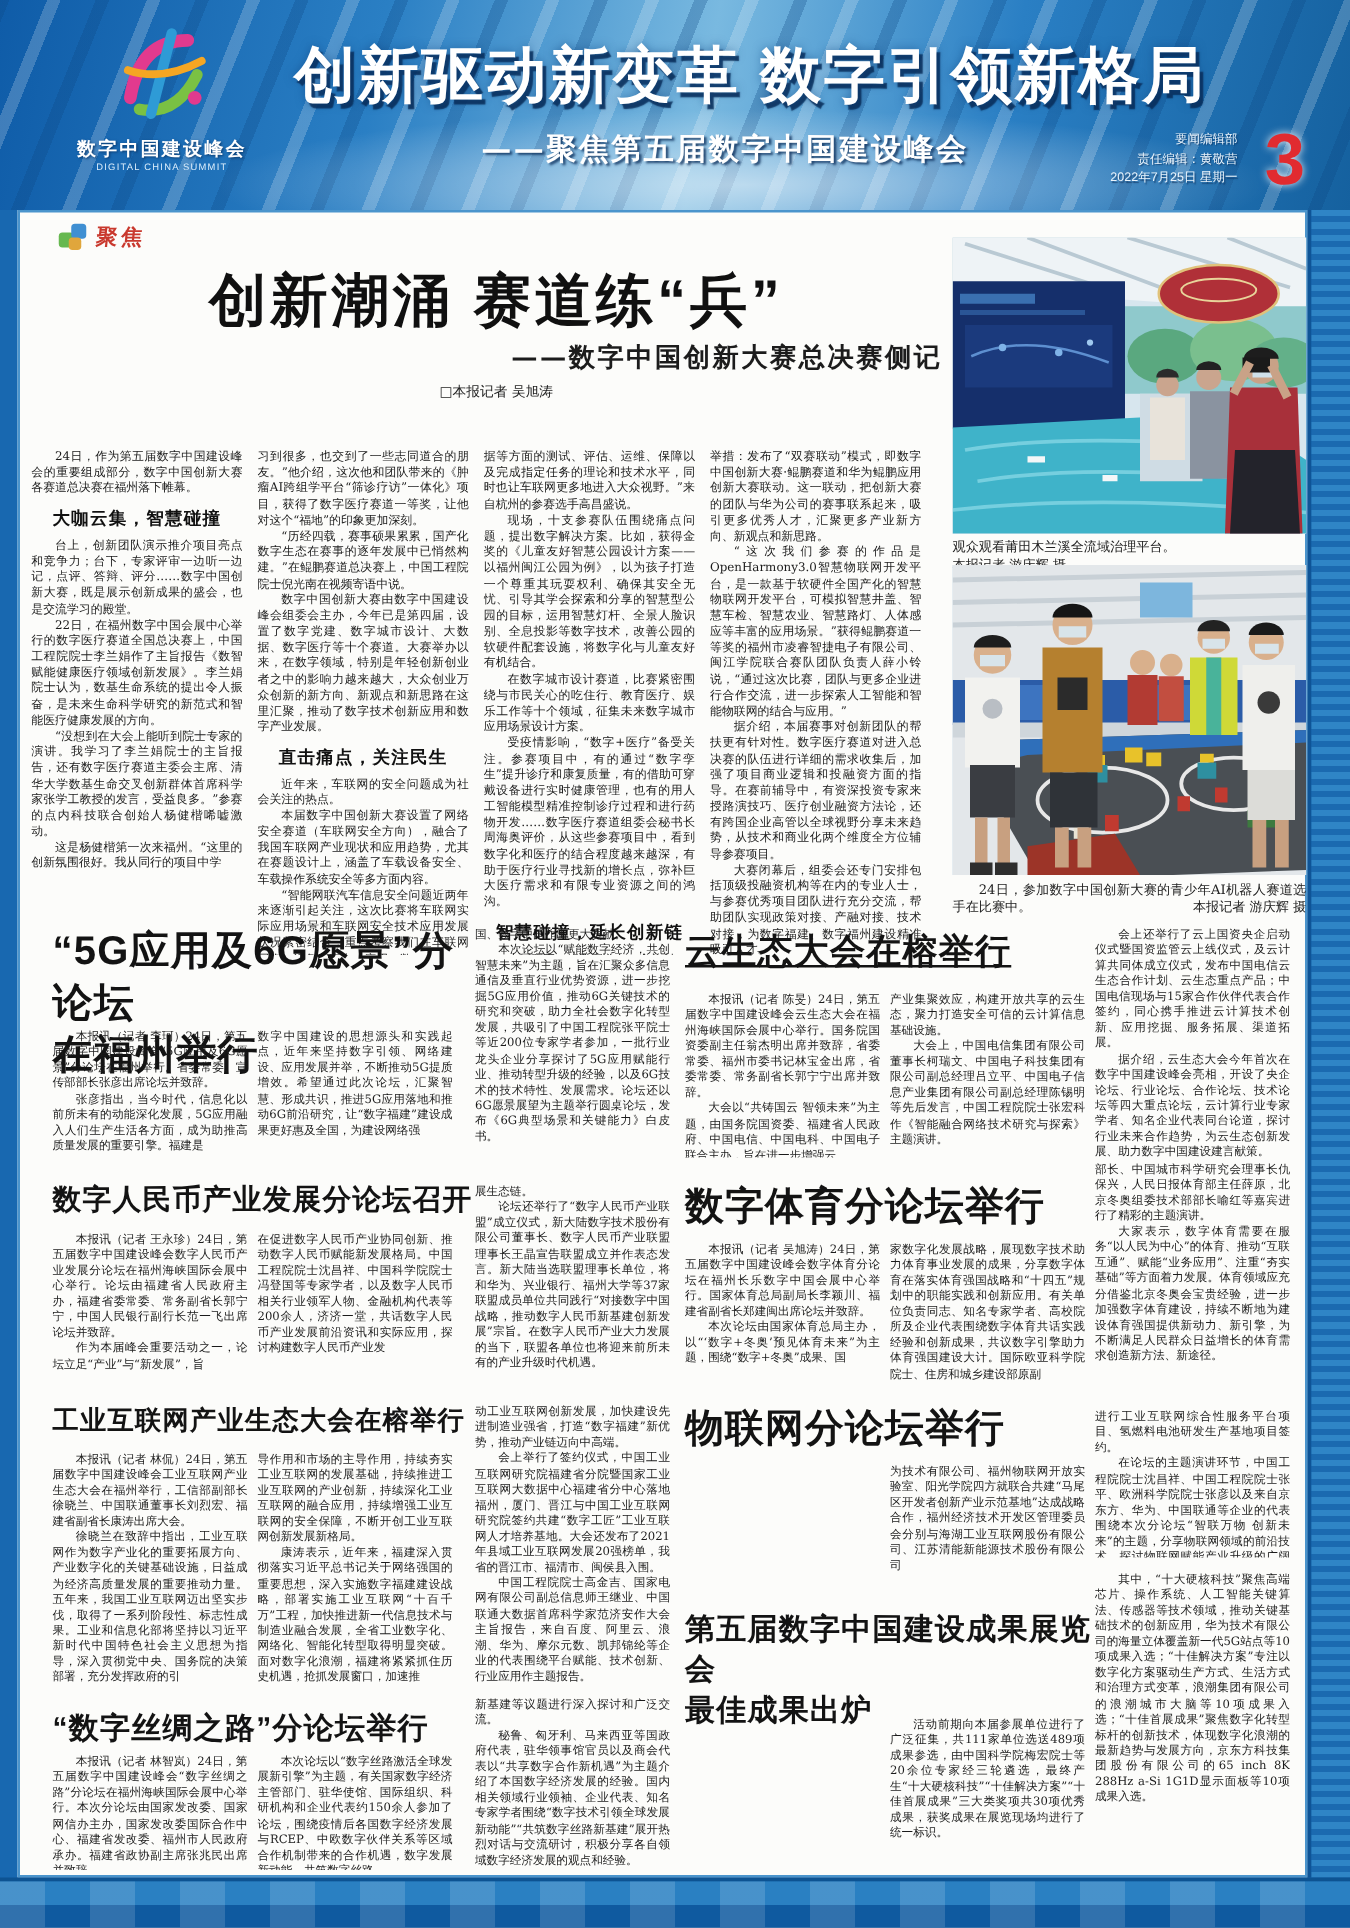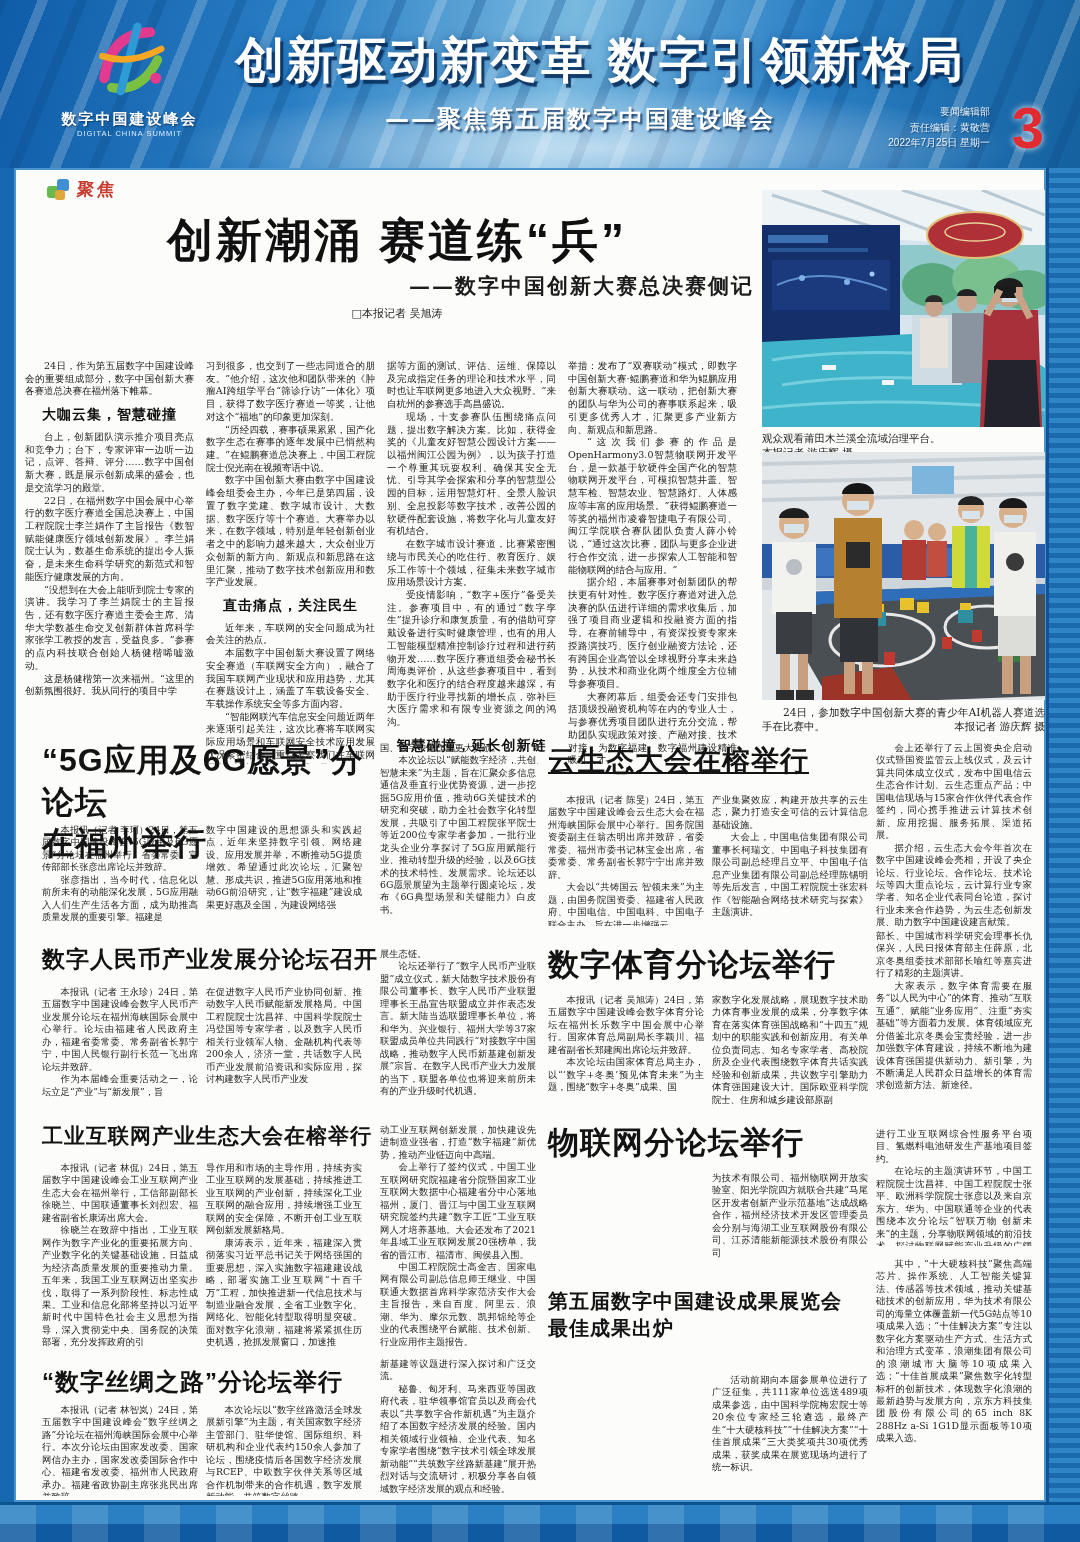--- a/index.html
+++ b/index.html
@@ -77,21 +77,21 @@
   .a4c1{left:42px;top:1404px;height:92px;}  .a4c2{left:206px;top:1404px;height:92px;}
   .c-a1{left:380px;top:742px;height:178px;} .c-a2{left:380px;top:948px;height:168px;}
   .c-a3{left:380px;top:1124px;height:228px;}.c-a4{left:380px;top:1358px;height:138px;}
   
   .head-b1{left:548px;top:742px;font-size:28px;text-decoration:underline;}
   .b1c1{left:548px;top:794px;height:132px;} .b1c2{left:712px;top:794px;height:132px;}
   .head-b2{left:548px;top:944px;font-size:31px;}
   .b2c1{left:548px;top:994px;height:126px;} .b2c2{left:712px;top:994px;height:126px;}
   .head-b3{left:548px;top:1122px;font-size:31px;}
   .b3c1{left:548px;top:1172px;height:112px;}.b3c2{left:712px;top:1172px;height:112px;}
-  .head-b4{left:548px;top:1288px;font-size:20px;line-height:1.35;white-space:normal;width:330px;}
+  .head-b4{left:548px;top:1288px;font-size:24px;line-height:1.35;white-space:normal;width:330px;}
   .b4c1{left:548px;top:1374px;height:122px;}.b4c2{left:712px;top:1374px;height:122px;}
   .c-b1{left:876px;top:742px;height:184px;} .c-b2{left:876px;top:930px;height:192px;}
   .c-b3{left:876px;top:1128px;height:118px;}.c-b4{left:876px;top:1258px;height:238px;}
 </style>
 </head>
 <body>
 
 <div class="page">
 
   <div class="header">

